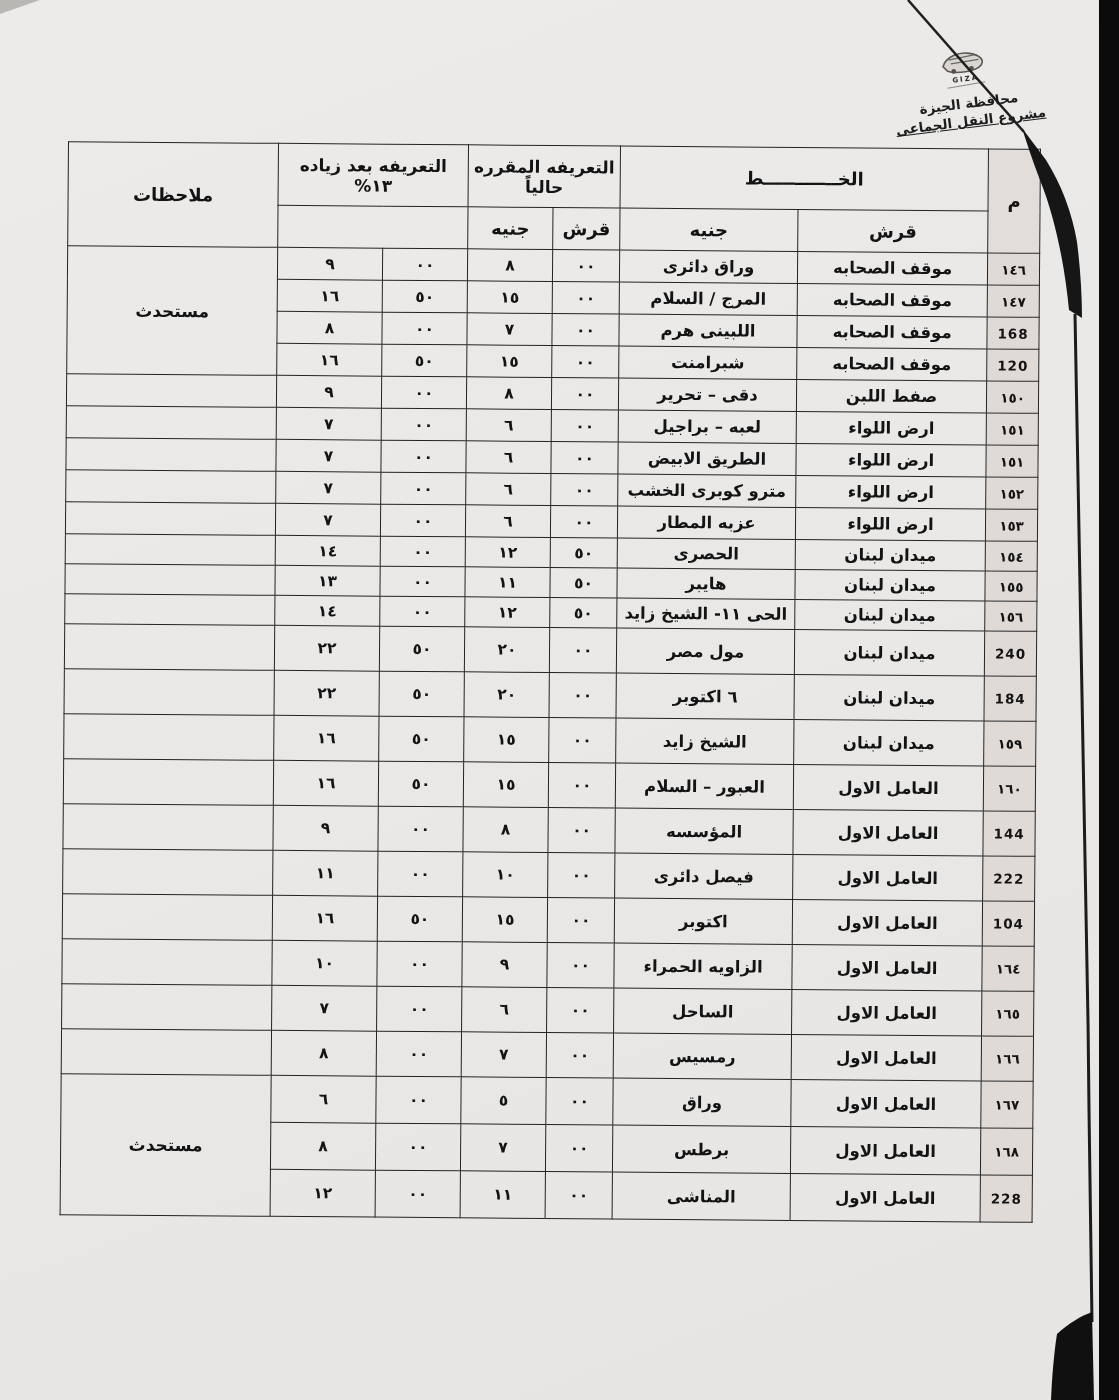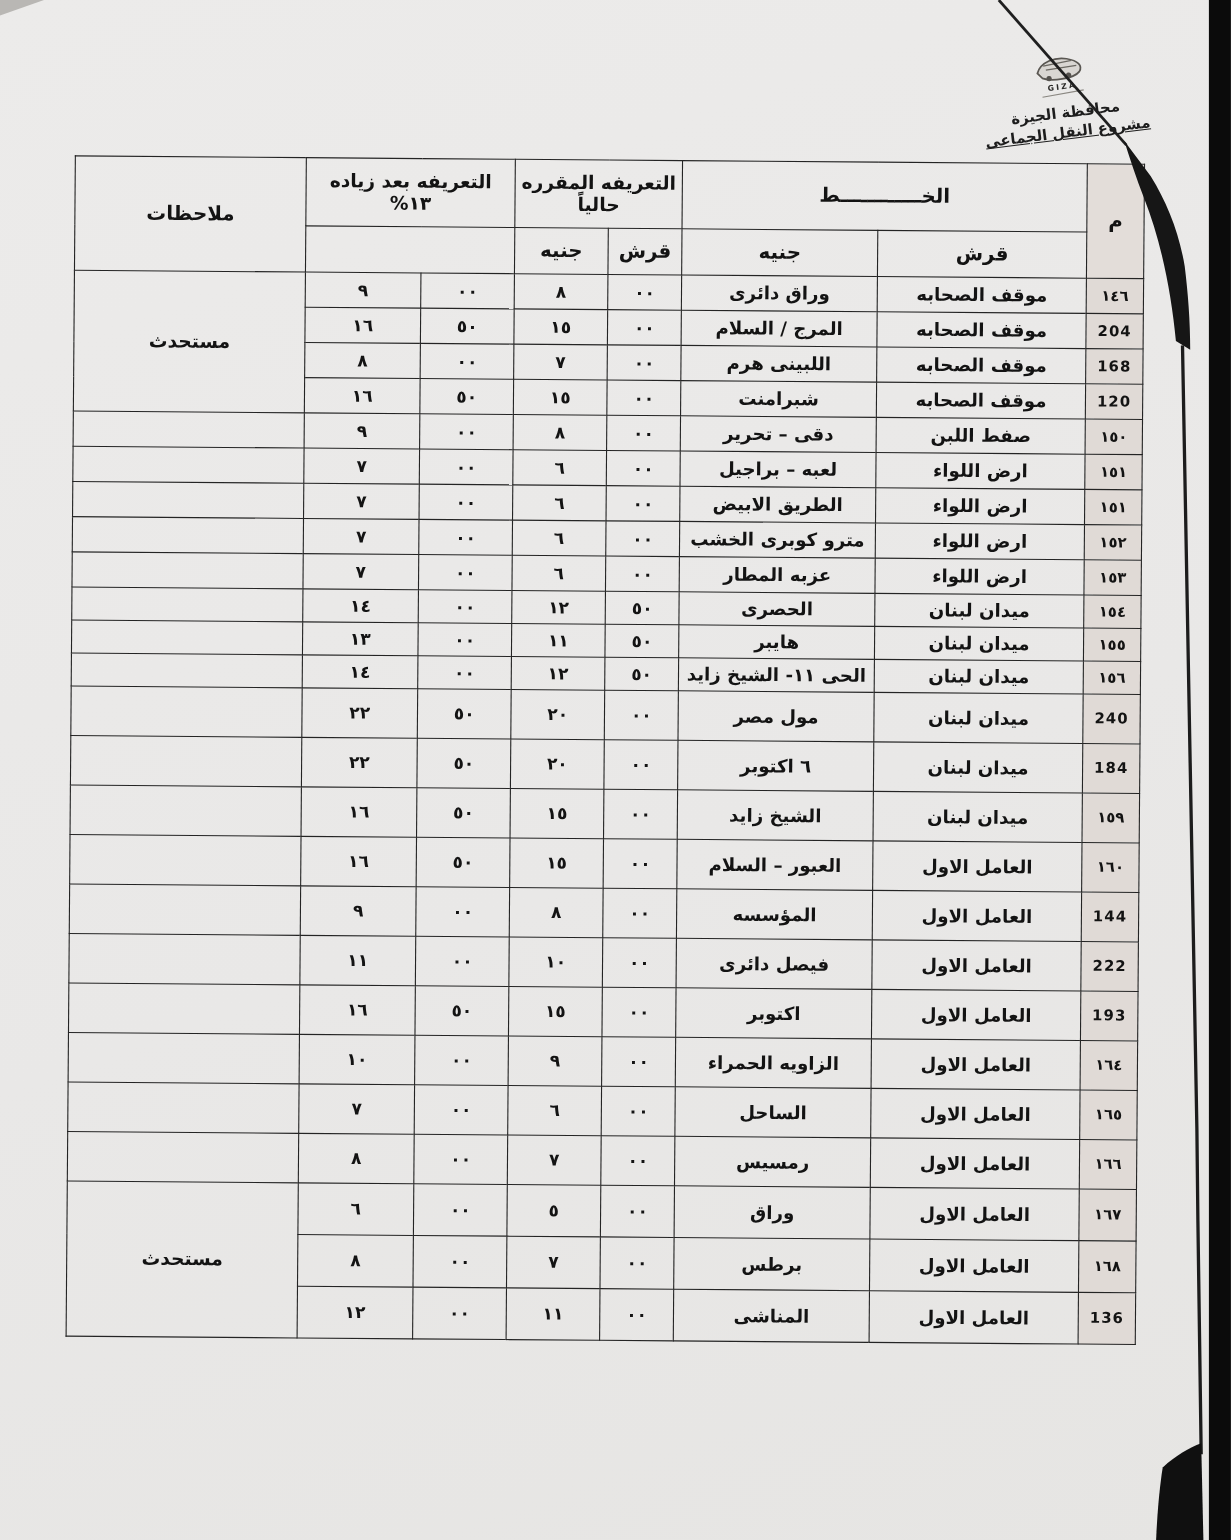--- a/index.html
+++ b/index.html
@@ -100,21 +100,21 @@
             <td class="col-num">١٤٦</td>
             <td class="col-line">موقف الصحابه</td>
             <td class="col-dest">وراق دائرى</td>
             <td class="col-val">٠٠</td>
             <td class="col-val">٨</td>
             <td class="col-val">٠٠</td>
             <td class="col-val">٩</td>
             <td class="col-notes" rowspan="4">مستحدث</td>
           </tr>
           <tr style="height: 32px;">
-            <td class="col-num">204</td>
+            <td class="col-num">١٤٧</td>
             <td class="col-line">موقف الصحابه</td>
             <td class="col-dest">المرج / السلام</td>
             <td class="col-val">٠٠</td>
             <td class="col-val">١٥</td>
             <td class="col-val">٥٠</td>
             <td class="col-val">١٦</td>
           </tr>
           <tr style="height: 32px;">
             <td class="col-num">168</td>
             <td class="col-line">موقف الصحابه</td>
@@ -267,21 +267,21 @@
             <td class="col-num">222</td>
             <td class="col-line">العامل الاول</td>
             <td class="col-dest">فيصل دائرى</td>
             <td class="col-val">٠٠</td>
             <td class="col-val">١٠</td>
             <td class="col-val">٠٠</td>
             <td class="col-val">١١</td>
             <td class="col-notes"></td>
           </tr>
           <tr style="height: 45px;">
-            <td class="col-num">193</td>
+            <td class="col-num">104</td>
             <td class="col-line">العامل الاول</td>
             <td class="col-dest">اكتوبر</td>
             <td class="col-val">٠٠</td>
             <td class="col-val">١٥</td>
             <td class="col-val">٥٠</td>
             <td class="col-val">١٦</td>
             <td class="col-notes"></td>
           </tr>
           <tr style="height: 45px;">
             <td class="col-num">١٦٤</td>
@@ -326,21 +326,21 @@
           <tr style="height: 47px;">
             <td class="col-num">١٦٨</td>
             <td class="col-line">العامل الاول</td>
             <td class="col-dest">برطس</td>
             <td class="col-val">٠٠</td>
             <td class="col-val">٧</td>
             <td class="col-val">٠٠</td>
             <td class="col-val">٨</td>
           </tr>
           <tr style="height: 47px;">
-            <td class="col-num">136</td>
+            <td class="col-num">228</td>
             <td class="col-line">العامل الاول</td>
             <td class="col-dest">المناشى</td>
             <td class="col-val">٠٠</td>
             <td class="col-val">١١</td>
             <td class="col-val">٠٠</td>
             <td class="col-val">١٢</td>
           </tr>
         </tbody>
     </table>
   </div>

